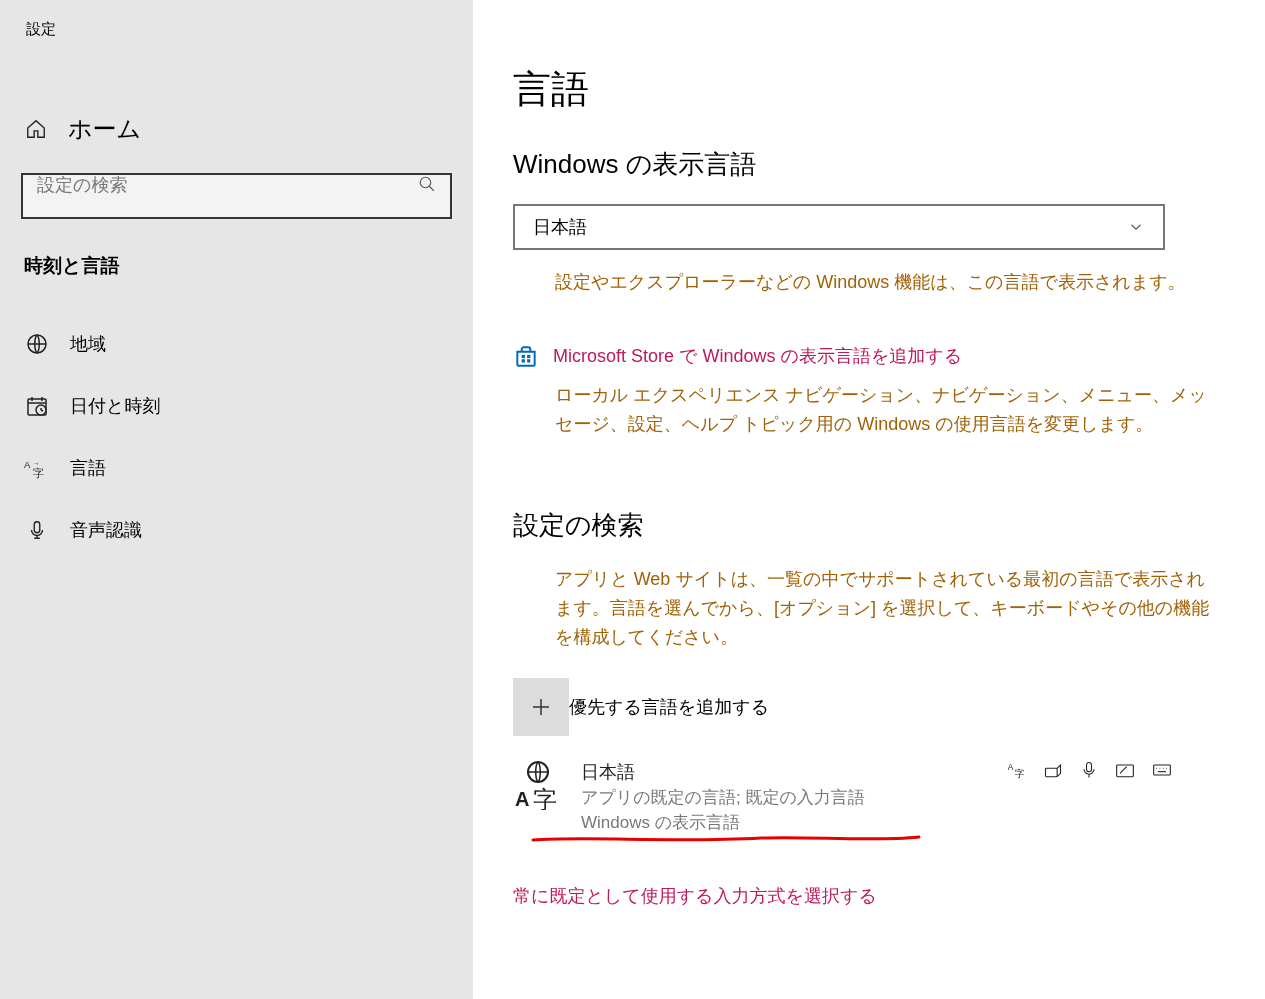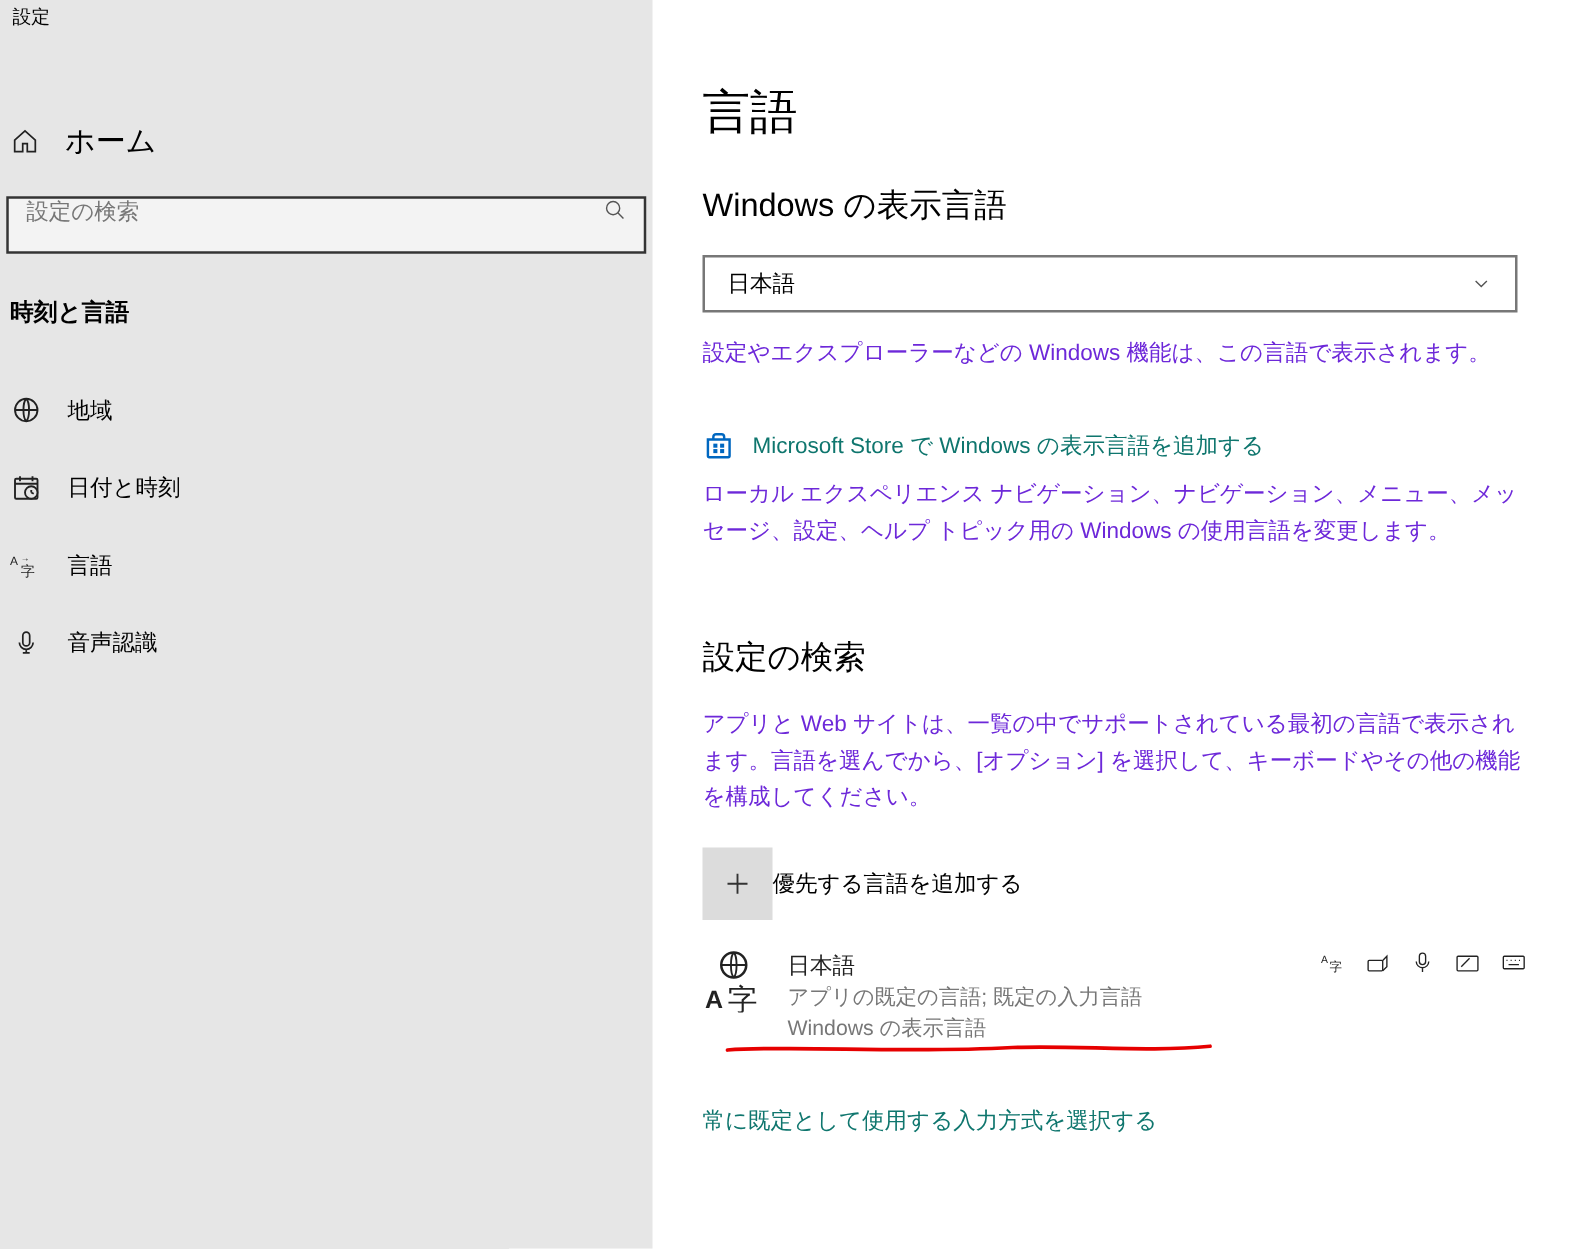--- a/index.html
+++ b/index.html
@@ -5,23 +5,23 @@
     * { margin: 0; padding: 0; box-sizing: border-box; }
     body {
       font-family: "Yu Gothic UI", "Meiryo", "MS Gothic", sans-serif;
       background: #fff;
       display: flex;
       width: 1265px;
       height: 999px;
       overflow: hidden;
     }
     .sidebar {
-      width: 522px;
+      width: 473px;
       background: #e6e6e6;
-      padding: 0;
+      padding: 16px;
       flex-shrink: 0;
     }
     .app-title {
       font-size: 15px;
       padding: 4px 10px;
       color: #000;
     }
     .home-row {
       display: flex;
       align-items: center;
@@ -113,39 +113,40 @@
       width: 652px;
       font-size: 18px;
       cursor: pointer;
     }
     .chevron-icon {
       width: 18px;
       height: 18px;
     }
     .desc-text {
       font-size: 18px;
-      color: #6d28d9;
+      color: #a16207;
       margin-top: 18px;
       line-height: 1.6;
       max-width: 660px;
+      margin-left: 42px;
     }
     .store-link-row {
       display: flex;
       align-items: center;
       gap: 14px;
       margin-top: 46px;
     }
     .store-icon {
       width: 26px;
       height: 26px;
       color: #0067c0;
     }
     .link-text {
       font-size: 18px;
-      color: #0f766e;
+      color: #be185d;
       cursor: pointer;
       text-decoration: none;
     }
     .section2 { margin-top: 70px; }
     .add-lang-row {
       display: flex;
       align-items: center;
       margin-top: 26px;
       cursor: pointer;
     }

